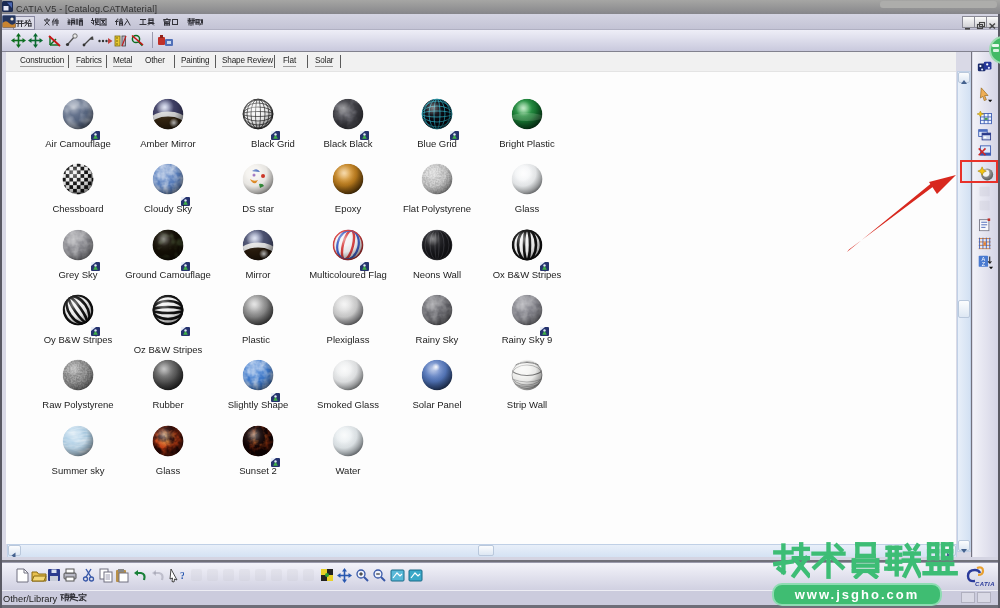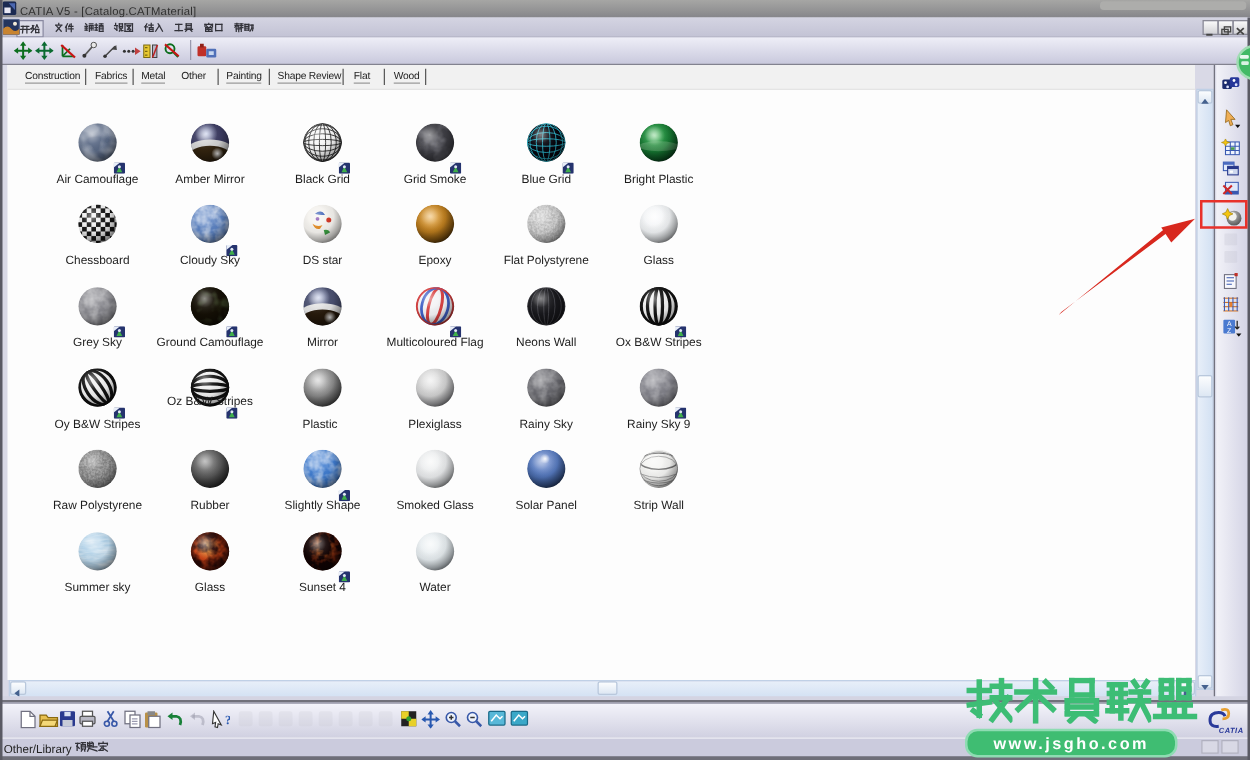--- a/index.html
+++ b/index.html
@@ -475,21 +475,21 @@
   </div>
 <div id="doc"></div>
 <div id="tabs">
     <span class="tab tabu" style="left:14px">Construction</span>
     <span class="tab tabu" style="left:70px">Fabrics</span>
     <span class="tab tabu" style="left:107px">Metal</span>
     <span class="tab" style="left:139px">Other</span>
     <span class="tab tabu" style="left:175px">Painting</span>
     <span class="tab tabu" style="left:216px">Shape Review</span>
     <span class="tab tabu" style="left:277px">Flat</span>
-    <span class="tab tabu" style="left:309px">Wood</span>
+    <span class="tab tabu" style="left:309px">Solar</span>
     <span class="tsep" style="left:62px"></span>
     <span class="tsep" style="left:100px"></span>
     <span class="tsep" style="left:168px"></span>
     <span class="tsep" style="left:209px"></span>
     <span class="tsep" style="left:268px"></span>
     <span class="tsep" style="left:301px"></span>
     <span class="tsep" style="left:334px"></span>
   </div>
 <div id="grid-holder">
     <div style="position:absolute;left:62px;top:98px;width:32px;height:32px"><svg width="32" height="32">
@@ -530,35 +530,35 @@
           <ellipse cx="16" cy="16" rx="15.3" ry="14.0" fill="none" stroke="#222" stroke-width="0.7"></ellipse>
         </g>
         <circle cx="16" cy="16" r="15.3" fill="url(#shade)"></circle>
       </svg></div>
     <div style="position:absolute;left:271px;top:126px"><svg width="9" height="9">
         <rect x="0" y="0" width="9" height="9" rx="1" fill="#25336e"></rect>
         <path d="M0 0 L5 0 L0 4 Z" fill="#e8eef8"></path>
         <path d="M2.2 7.8 L4.5 3.2 L6.8 7.8 Z" fill="#3fae4a"></path>
         <circle cx="4.5" cy="3.4" r="1.2" fill="#dfe8f4"></circle>
       </svg></div>
-    <div class="lbl" style="left:198px;top:138px">Black Grid</div>
+    <div class="lbl" style="left:213px;top:138px">Black Grid</div>
     <div style="position:absolute;left:332px;top:98px;width:32px;height:32px"><svg width="32" height="32">
         <g clip-path="url(#cc)">
           <circle cx="16" cy="16" r="15.3" fill="#3c3c42"></circle>
           <rect x="-4" y="-4" width="40" height="40" fill="#8a8a92" filter="url(#fsmoke)" opacity="0.90"></rect>
         </g>
         <circle cx="16" cy="16" r="15.3" fill="url(#shade)"></circle>
       </svg></div>
     <div style="position:absolute;left:360px;top:126px"><svg width="9" height="9">
         <rect x="0" y="0" width="9" height="9" rx="1" fill="#25336e"></rect>
         <path d="M0 0 L5 0 L0 4 Z" fill="#e8eef8"></path>
         <path d="M2.2 7.8 L4.5 3.2 L6.8 7.8 Z" fill="#3fae4a"></path>
         <circle cx="4.5" cy="3.4" r="1.2" fill="#dfe8f4"></circle>
       </svg></div>
-    <div class="lbl" style="left:288px;top:138px">Grid Smoke</div>
+    <div class="lbl" style="left:288px;top:138px">Black Black</div>
     <div style="position:absolute;left:421px;top:98px;width:32px;height:32px"><svg width="32" height="32">
         <g clip-path="url(#cc)">
           <circle cx="16" cy="16" r="15.3" fill="#06060e"></circle>
           <ellipse cx="16" cy="16" rx="3.0" ry="15.3" fill="none" stroke="#2cb4c8" stroke-width="0.7"></ellipse>
           <ellipse cx="16" cy="16" rx="8.0" ry="15.3" fill="none" stroke="#2cb4c8" stroke-width="0.7"></ellipse>
           <ellipse cx="16" cy="16" rx="13.0" ry="15.3" fill="none" stroke="#2cb4c8" stroke-width="0.7"></ellipse>
           <ellipse cx="16" cy="16" rx="15.3" ry="3.0" fill="none" stroke="#2cb4c8" stroke-width="0.7"></ellipse>
           <ellipse cx="16" cy="16" rx="15.3" ry="8.0" fill="none" stroke="#2cb4c8" stroke-width="0.7"></ellipse>
           <ellipse cx="16" cy="16" rx="15.3" ry="13.0" fill="none" stroke="#2cb4c8" stroke-width="0.7"></ellipse>
         </g>
@@ -746,21 +746,21 @@
           <ellipse cx="16" cy="16" rx="15.3" ry="14.0" fill="none" stroke="#111" stroke-width="2.6"></ellipse>
         </g>
         <circle cx="16" cy="16" r="15.3" fill="url(#shade)"></circle>
       </svg></div>
     <div style="position:absolute;left:181px;top:322px"><svg width="9" height="9">
         <rect x="0" y="0" width="9" height="9" rx="1" fill="#25336e"></rect>
         <path d="M0 0 L5 0 L0 4 Z" fill="#e8eef8"></path>
         <path d="M2.2 7.8 L4.5 3.2 L6.8 7.8 Z" fill="#3fae4a"></path>
         <circle cx="4.5" cy="3.4" r="1.2" fill="#dfe8f4"></circle>
       </svg></div>
-    <div class="lbl" style="left:108px;top:316px">Oz B&amp;W Stripes</div>
+    <div class="lbl" style="left:108px;top:344px">Oz B&amp;W Stripes</div>
     <div style="position:absolute;left:242px;top:294px;width:32px;height:32px"><svg width="32" height="32">
         <g clip-path="url(#cc)">
           <circle cx="16" cy="16" r="15.3" fill="url(#gPlastic)"></circle>
         </g>
         <circle cx="16" cy="16" r="15.3" fill="url(#shade)"></circle>
       </svg></div>
     <div class="lbl" style="left:196px;top:334px">Plastic</div>
     <div style="position:absolute;left:332px;top:294px;width:32px;height:32px"><svg width="32" height="32">
         <g clip-path="url(#cc)">
           <circle cx="16" cy="16" r="15.3" fill="url(#gPlexi)"></circle>
@@ -870,21 +870,21 @@
           <rect x="-4" y="-4" width="40" height="40" fill="#1d0503" filter="url(#ffire2)"></rect>
         </g>
         <circle cx="16" cy="16" r="15.3" fill="url(#shade)"></circle>
       </svg></div>
     <div style="position:absolute;left:271px;top:453px"><svg width="9" height="9">
         <rect x="0" y="0" width="9" height="9" rx="1" fill="#25336e"></rect>
         <path d="M0 0 L5 0 L0 4 Z" fill="#e8eef8"></path>
         <path d="M2.2 7.8 L4.5 3.2 L6.8 7.8 Z" fill="#3fae4a"></path>
         <circle cx="4.5" cy="3.4" r="1.2" fill="#dfe8f4"></circle>
       </svg></div>
-    <div class="lbl" style="left:198px;top:465px">Sunset 4</div>
+    <div class="lbl" style="left:198px;top:465px">Sunset 2</div>
     <div style="position:absolute;left:332px;top:425px;width:32px;height:32px"><svg width="32" height="32">
         <g clip-path="url(#cc)">
           <circle cx="16" cy="16" r="15.3" fill="url(#gWater)"></circle>
         </g>
         <circle cx="16" cy="16" r="15.3" fill="url(#shade)"></circle>
       </svg></div>
     <div class="lbl" style="left:288px;top:465px">Water</div>
   </div>
 <div id="vscroll">
  <div class="sbtn" style="left:0px;top:0px;width:10px;height:9px"><svg width="10" height="9">

